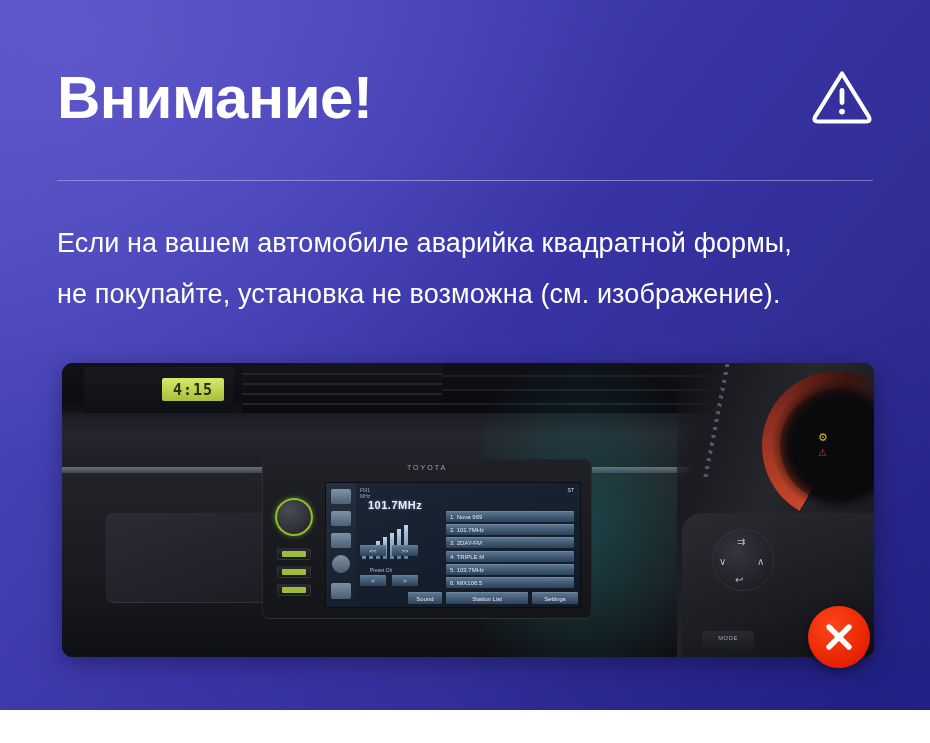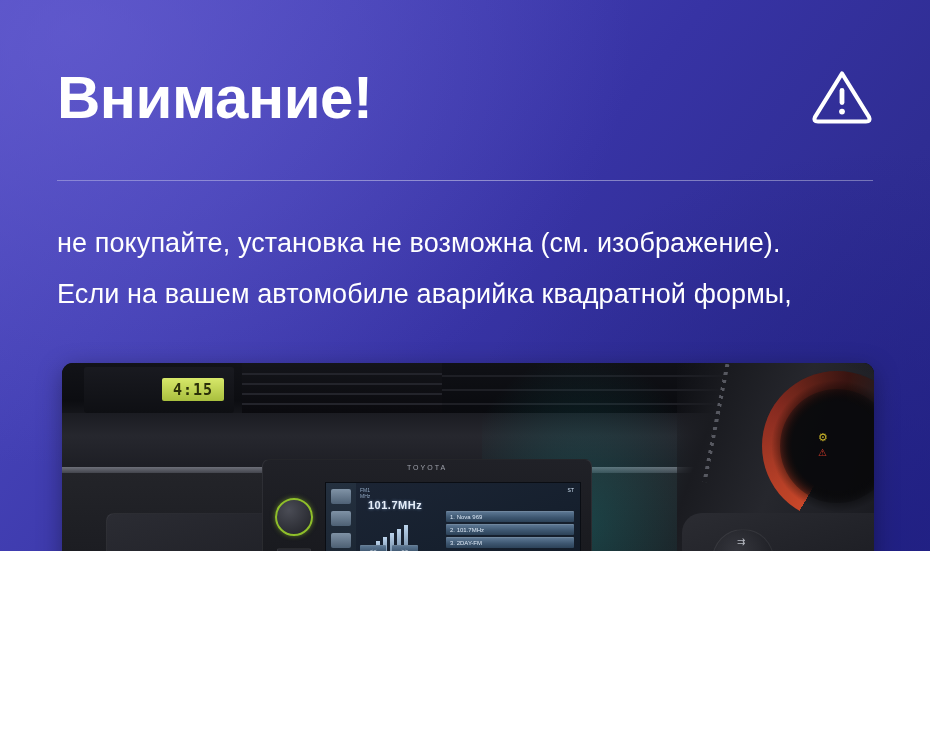--- a/index.html
+++ b/index.html
@@ -3,21 +3,21 @@
 <meta charset="utf-8">
 <style>
   * { margin:0; padding:0; box-sizing:border-box; }
   html, body {
     width:930px; height:743px;
     overflow:hidden;
     font-family:"Liberation Sans", sans-serif;
   }
   #banner {
     position:relative;
-    width:930px; height:551px;
+    width:930px; height:710px;
     background:
       radial-gradient(ellipse 900px 700px at 8% 6%, rgba(110,100,215,0.55) 0%, rgba(110,100,215,0) 62%),
       radial-gradient(ellipse 700px 600px at 95% 98%, rgba(30,30,130,0.75) 0%, rgba(30,30,130,0) 65%),
       linear-gradient(128deg, #4f4bc0 0%, #4340b4 26%, #3733a4 52%, #2f2d93 76%, #282688 100%);
     overflow:hidden;
   }
 
   
   #header {
     position:absolute; left:57px; top:52px; width:816px; height:92px;
@@ -248,22 +248,22 @@
         <path d="M31 5.5 L58 49 Q60 53.5 55 53.5 L7 53.5 Q2 53.5 4 49 Z" stroke="#ffffff" stroke-width="4.2" stroke-linejoin="round" fill="none"></path>
         <rect x="28.6" y="20" width="4.8" height="17" rx="2.4" fill="#ffffff"></rect>
         <circle cx="31" cy="43.6" r="2.9" fill="#ffffff"></circle>
       </svg>
     </div>
   </div>
 
   <div id="divider"></div>
 
   <div id="body-copy">
+    <span class="ln">Если на вашем автомобиле аварийка квадратной формы,</span>
     <span class="ln">не покупайте, установка не возможна (см. изображение).</span>
-    <span class="ln">Если на вашем автомобиле аварийка квадратной формы,</span>
   </div>
 
   <div id="photo">
 
     <div class="ph-layer" id="dash-upper"></div>
 
     <div class="ph-layer" id="vent-left">
       <span class="slat" style="top:10px"></span>
         <span class="slat" style="top:20px"></span>
       <span class="slat" style="top:30px"></span>

